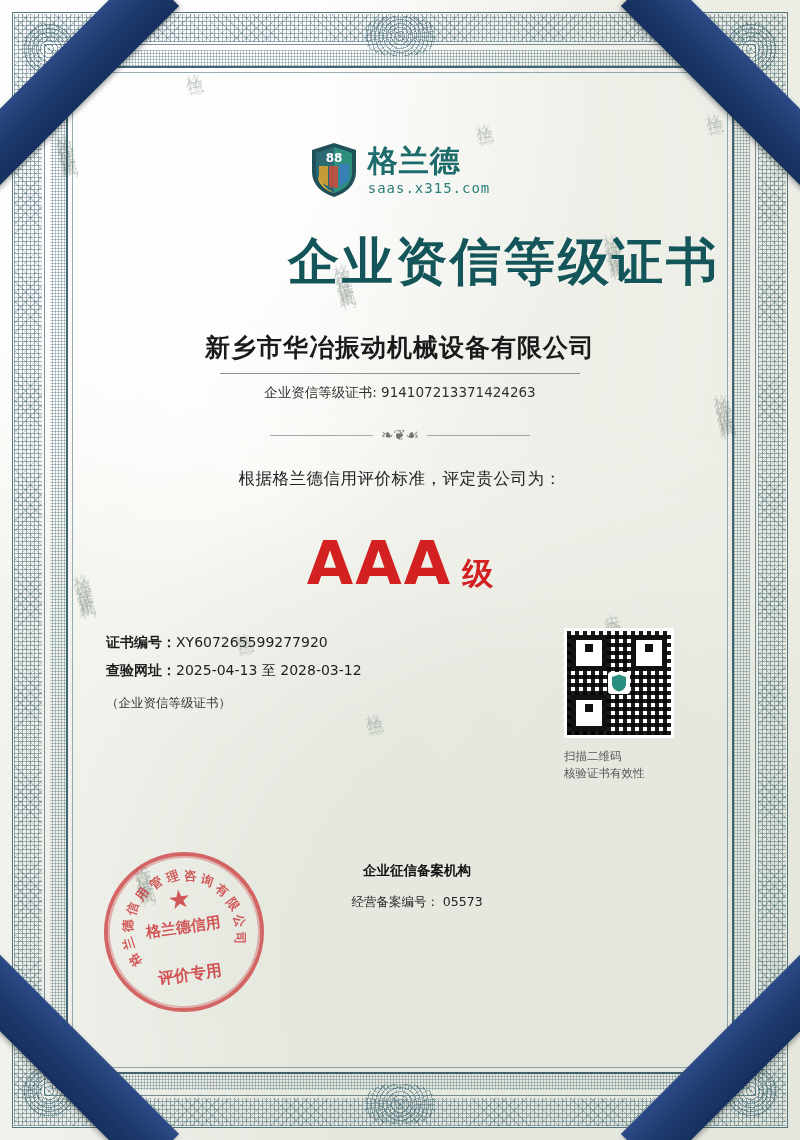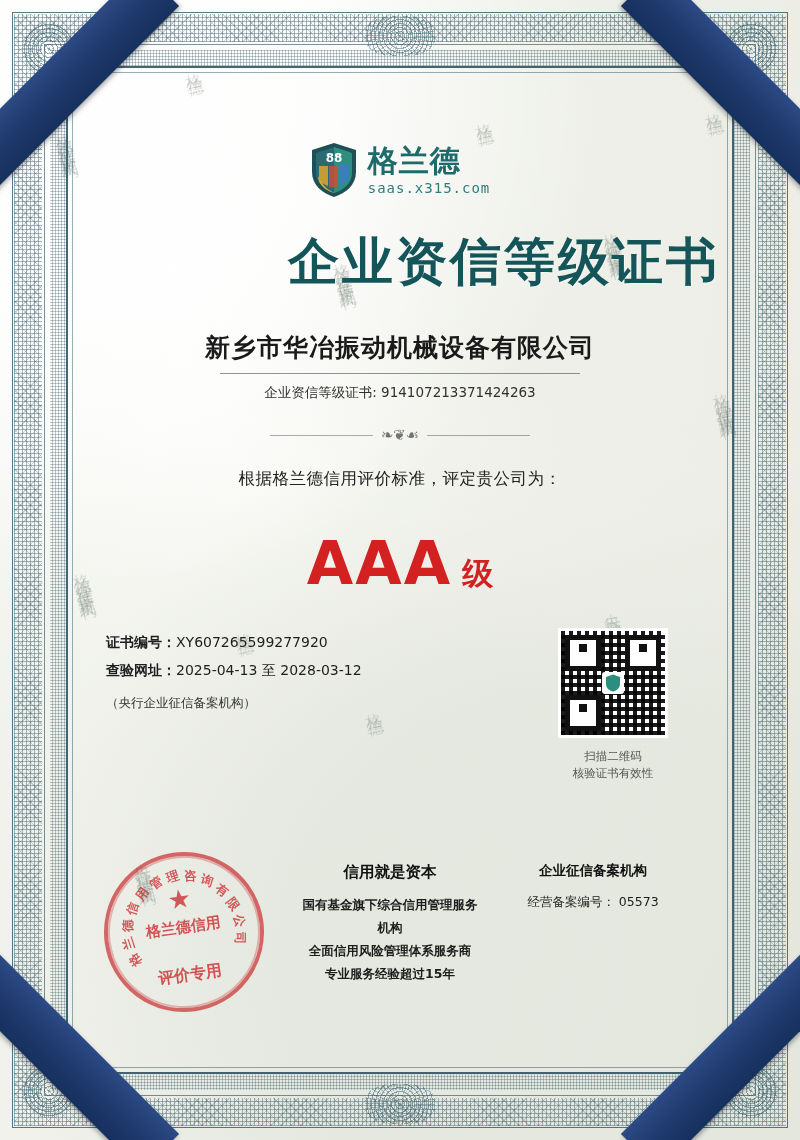--- a/index.html
+++ b/index.html
@@ -274,22 +274,22 @@
   }
   .details .k { font-weight: 700; }
   .details .v { font-weight: 400; }
   .details .note {
     font-size: 12.5px;
     color: #333;
     margin-top: 6px;
   }
 
   .qr-block {
-    text-align: center;
-    margin-right: 30px;
+    text-align: left;
+    margin-right: 24px;
   }
   .qr {
     width: 104px;
     height: 104px;
     background:
       repeating-linear-gradient(90deg, #1b1b1b 0 4px, #ffffff 4px 8px),
       repeating-linear-gradient(0deg, #1b1b1b 0 4px, #ffffff 4px 8px);
     background-blend-mode: multiply;
     border: 3px solid #fff;
     position: relative;
@@ -515,21 +515,21 @@
     </div>
 
     <div class="details-row">
       <div class="details">
         <div>
           <span class="k">证书编号：</span><span class="v">XY607265599277920</span>
         </div>
         <div>
           <span class="k">查验网址：</span><span class="v">2025-04-13 至 2028-03-12</span>
         </div>
-        <div class="note">（央行企业征信备案机构）</div>
+        <div class="note">（企业资信等级证书）</div>
       </div>
 
       <div class="qr-block">
         <div class="qr">
           <div class="finder f1">
               <i></i>
             </div>
           <div class="finder f2">
               <i></i>
             </div>
@@ -567,26 +567,20 @@
             <span style="transform: rotate(62deg) translate(0,-64px) rotate(0deg);">限</span>
             <span style="transform: rotate(80deg) translate(0,-64px) rotate(0deg);">公</span>
             <span style="transform: rotate(98deg) translate(0,-64px) rotate(0deg);">司</span>
           </div>
           <div class="star">★</div>
           <div class="mid">格兰德信用</div>
           <div class="bottom">评价专用</div>
         </div>
       </div>
 
-      <div class="footer-center">
-        <div class="fc-title">信用就是资本</div>
-        <div class="fc-line">国有基金旗下综合信用管理服务机构</div>
-        <div class="fc-line">全面信用风险管理体系服务商</div>
-        <div class="fc-line">专业服务经验超过15年</div>
-      </div>
 
       <div class="footer-right">
         <div class="fr-title">企业征信备案机构</div>
         <div class="fr-line">经营备案编号： 05573</div>
       </div>
     </div>
 
   </div>
 </div>
 

